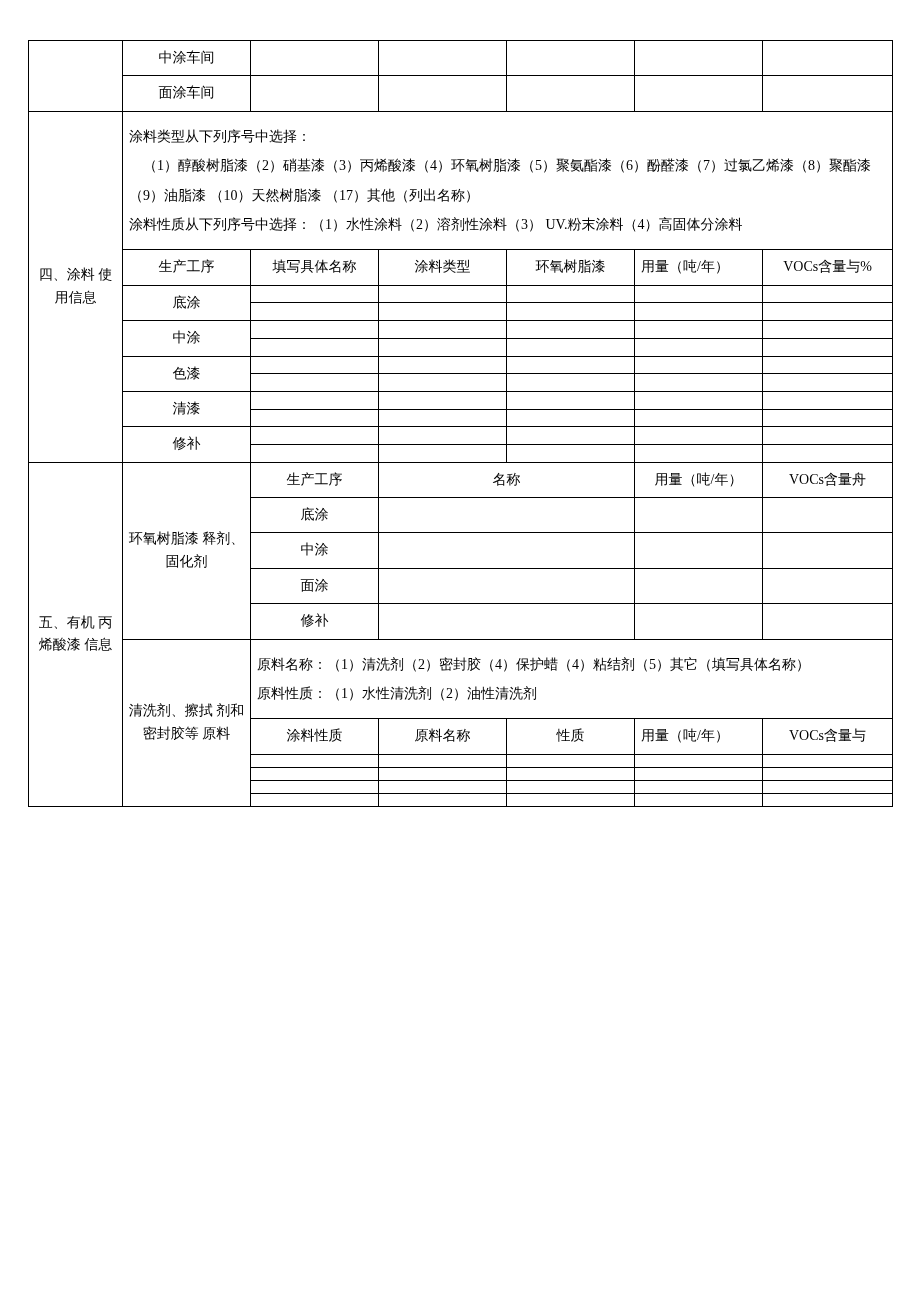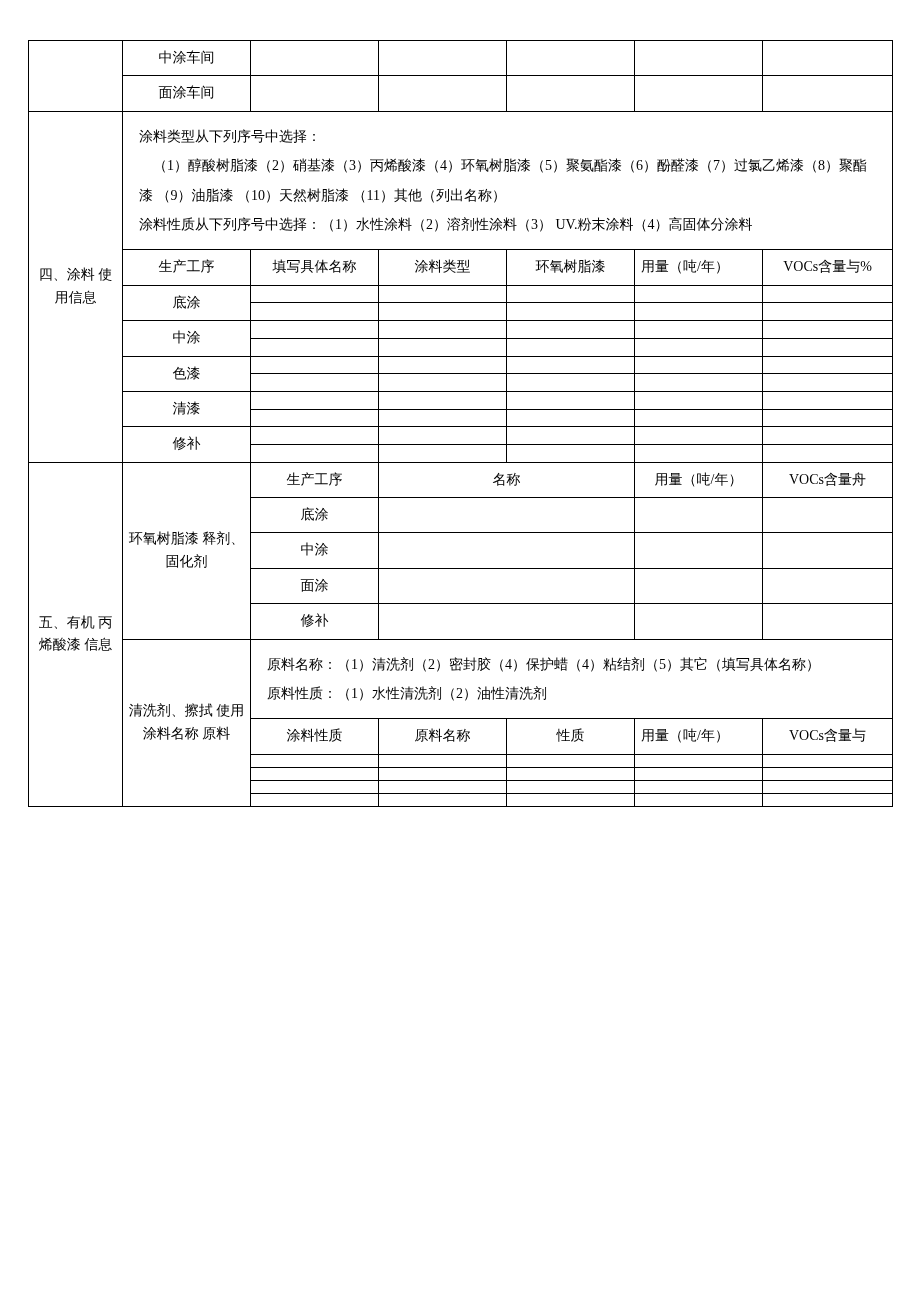--- a/index.html
+++ b/index.html
@@ -24,21 +24,21 @@
     word-break: break-all;
     line-height: 1.6;
   }
   td.left {
     text-align: left;
     padding-left: 6px;
     padding-right: 6px;
   }
   td.notes {
     text-align: left;
-    padding: 10px 16px;
+    padding: 10px 6px;
     line-height: 2.1;
   }
 </style>
 </head>
 <body>
 
 <table>
   <colgroup>
     <col style="width:94px">
     <col style="width:128px">
@@ -65,21 +65,21 @@
     <td></td>
     <td></td>
     <td></td>
     <td></td>
   </tr>
 
   <tr>
     <td rowspan="12">四、涂料 使用信息</td>
     <td colspan="6" class="notes">
       <span>涂料类型从下列序号中选择：</span><br>
-      <span style="display:inline-block; text-indent:1em;">（1）醇酸树脂漆（2）硝基漆（3）丙烯酸漆（4）环氧树脂漆（5）聚氨酯漆（6）酚醛漆（7）过氯乙烯漆（8）聚酯漆 （9）油脂漆 （10）天然树脂漆 （11）其他（列出名称）</span><br>
+      <span style="display:inline-block; text-indent:1em;">（1）醇酸树脂漆（2）硝基漆（3）丙烯酸漆（4）环氧树脂漆（5）聚氨酯漆（6）酚醛漆（7）过氯乙烯漆（8）聚酯漆 （9）油脂漆 （10）天然树脂漆 （17）其他（列出名称）</span><br>
       <span>涂料性质从下列序号中选择：（1）水性涂料（2）溶剂性涂料（3） UV.粉末涂料（4）高固体分涂料</span>
     </td>
   </tr>
   <tr>
     <td>生产工序</td>
     <td>填写具体名称</td>
     <td>涂料类型</td>
     <td>环氧树脂漆</td>
     <td class="left">用量（吨/年）</td>
     <td>VOCs含量与%</td>
@@ -192,21 +192,21 @@
     <td></td>
   </tr>
   <tr>
     <td>修补</td>
     <td colspan="2"></td>
     <td></td>
     <td></td>
   </tr>
 
   <tr>
-    <td rowspan="6">清洗剂、擦拭 使用涂料名称 原料</td>
+    <td rowspan="6">清洗剂、擦拭 剂和密封胶等 原料</td>
     <td colspan="5" class="notes">
       <span>原料名称：（1）清洗剂（2）密封胶（4）保护蜡（4）粘结剂（5）其它（填写具体名称）</span><br>
       <span>原料性质：（1）水性清洗剂（2）油性清洗剂</span>
     </td>
   </tr>
   <tr>
     <td>涂料性质</td>
     <td>原料名称</td>
     <td>性质</td>
     <td class="left">用量（吨/年）</td>

